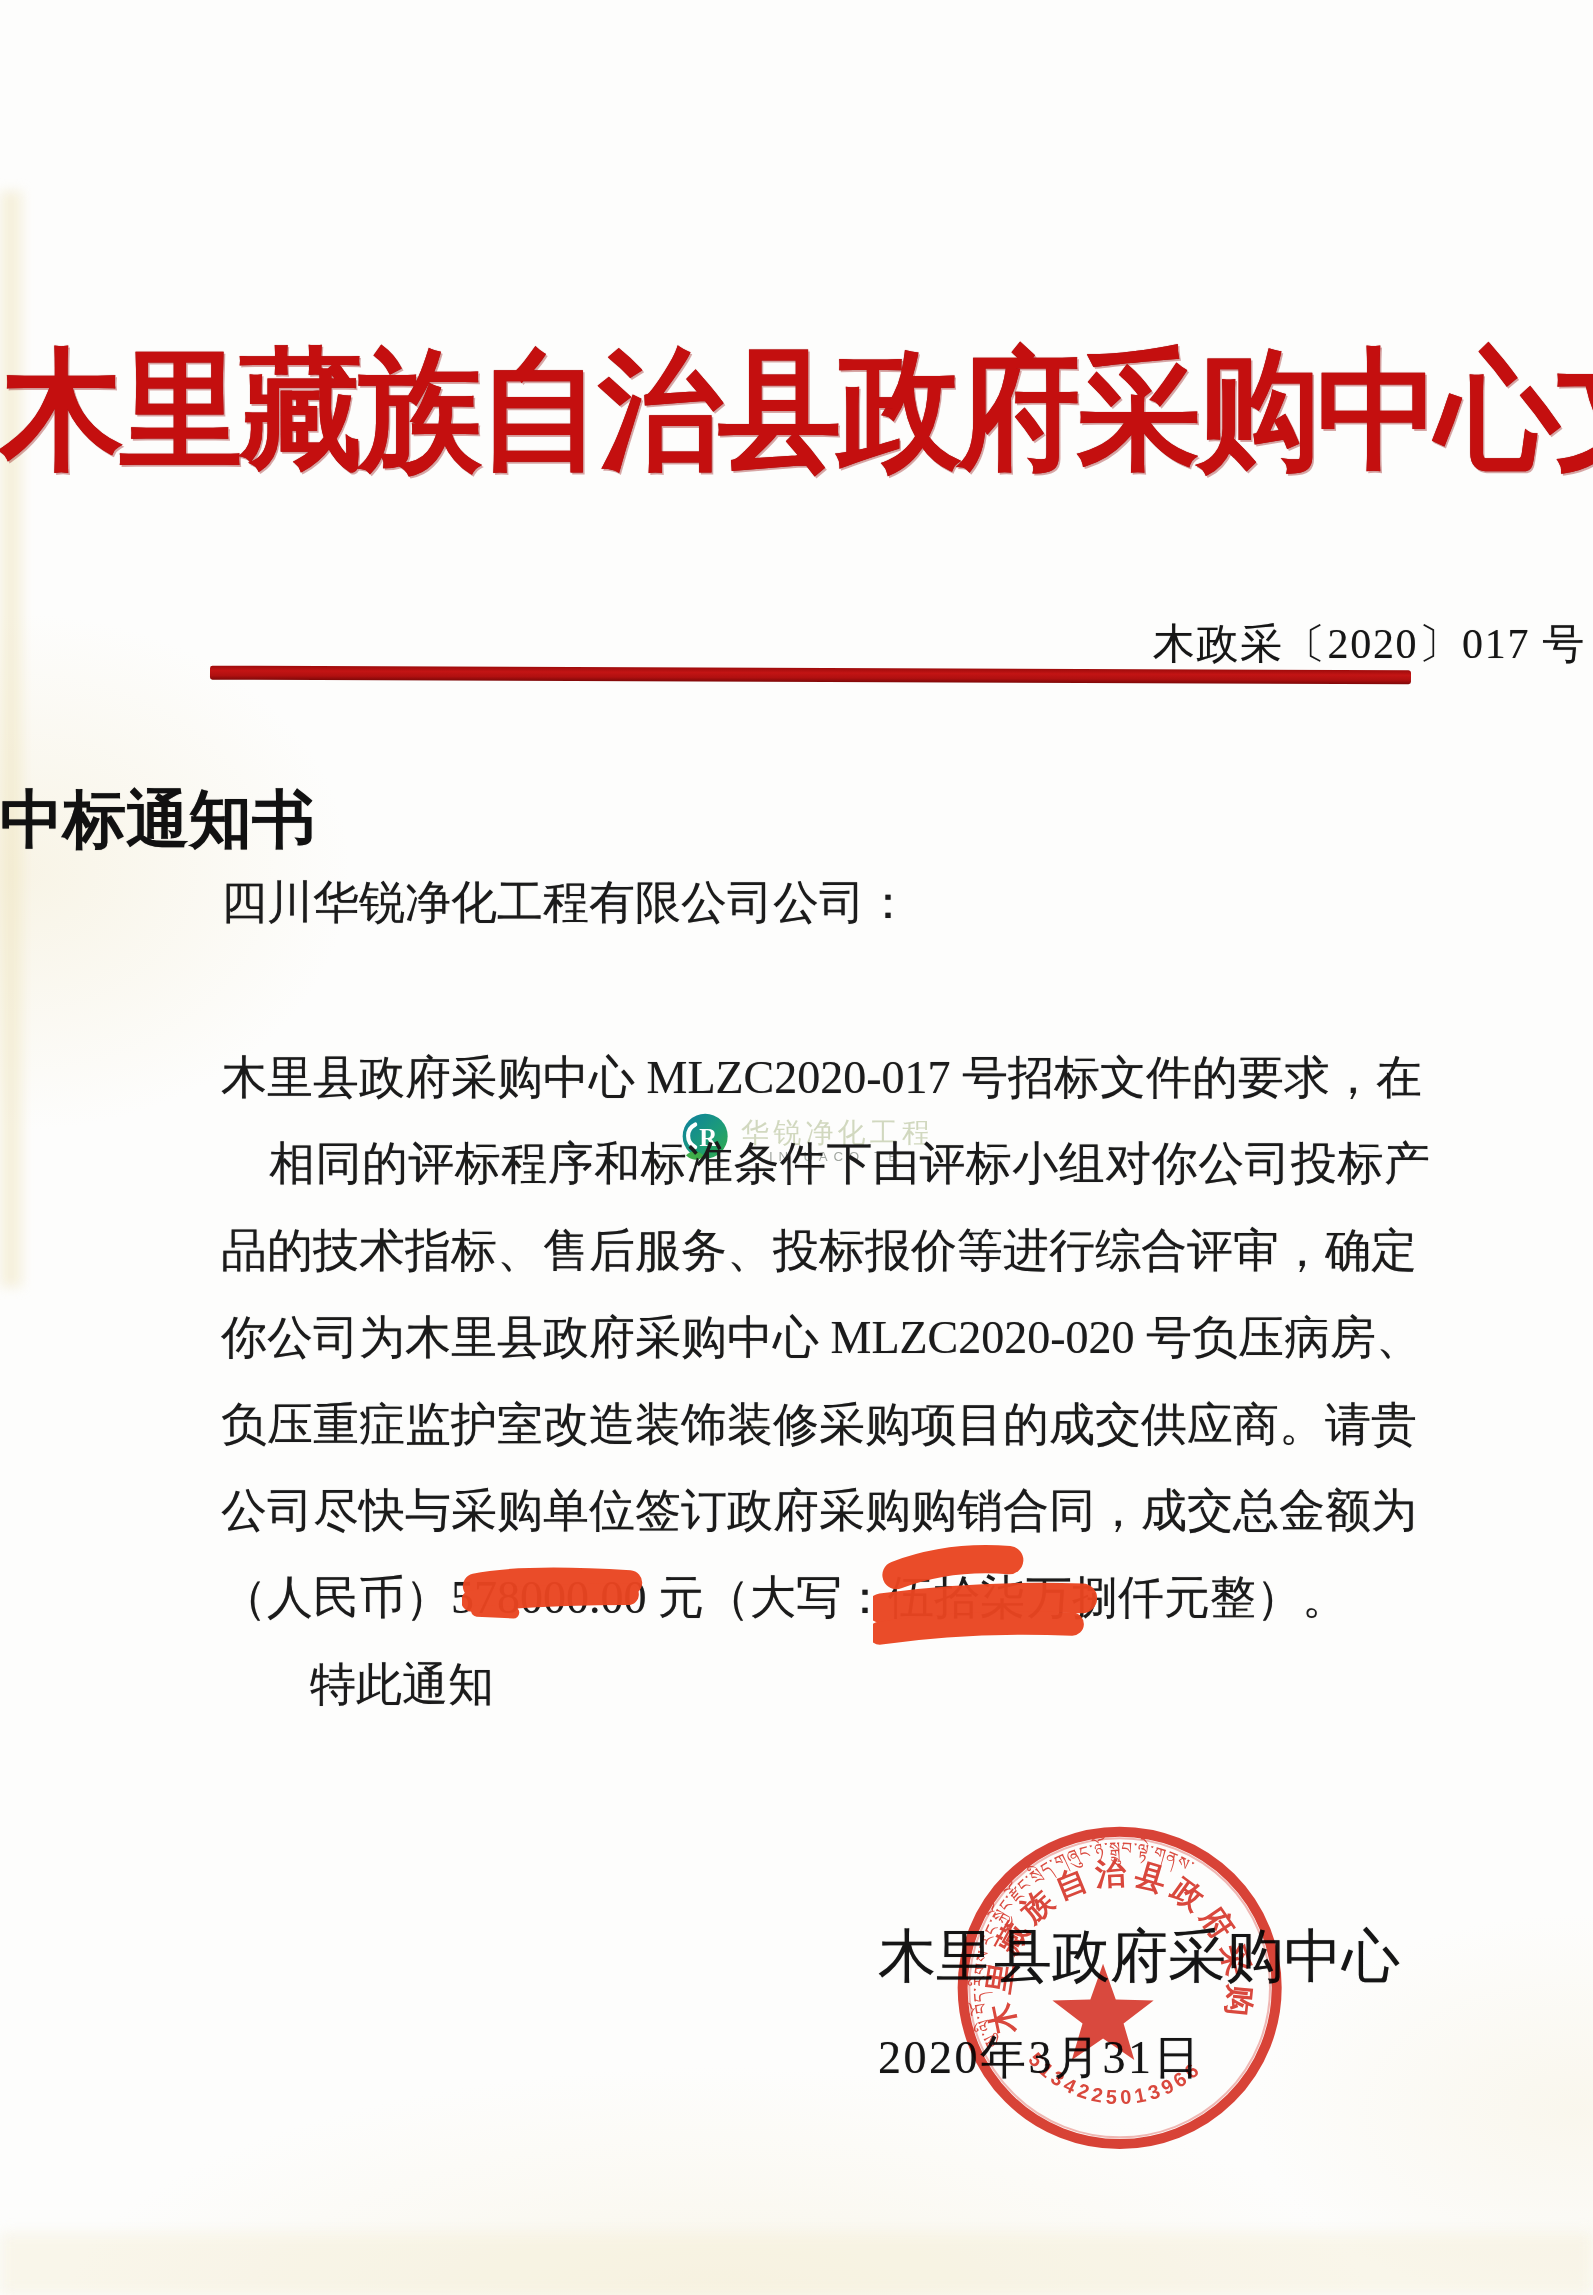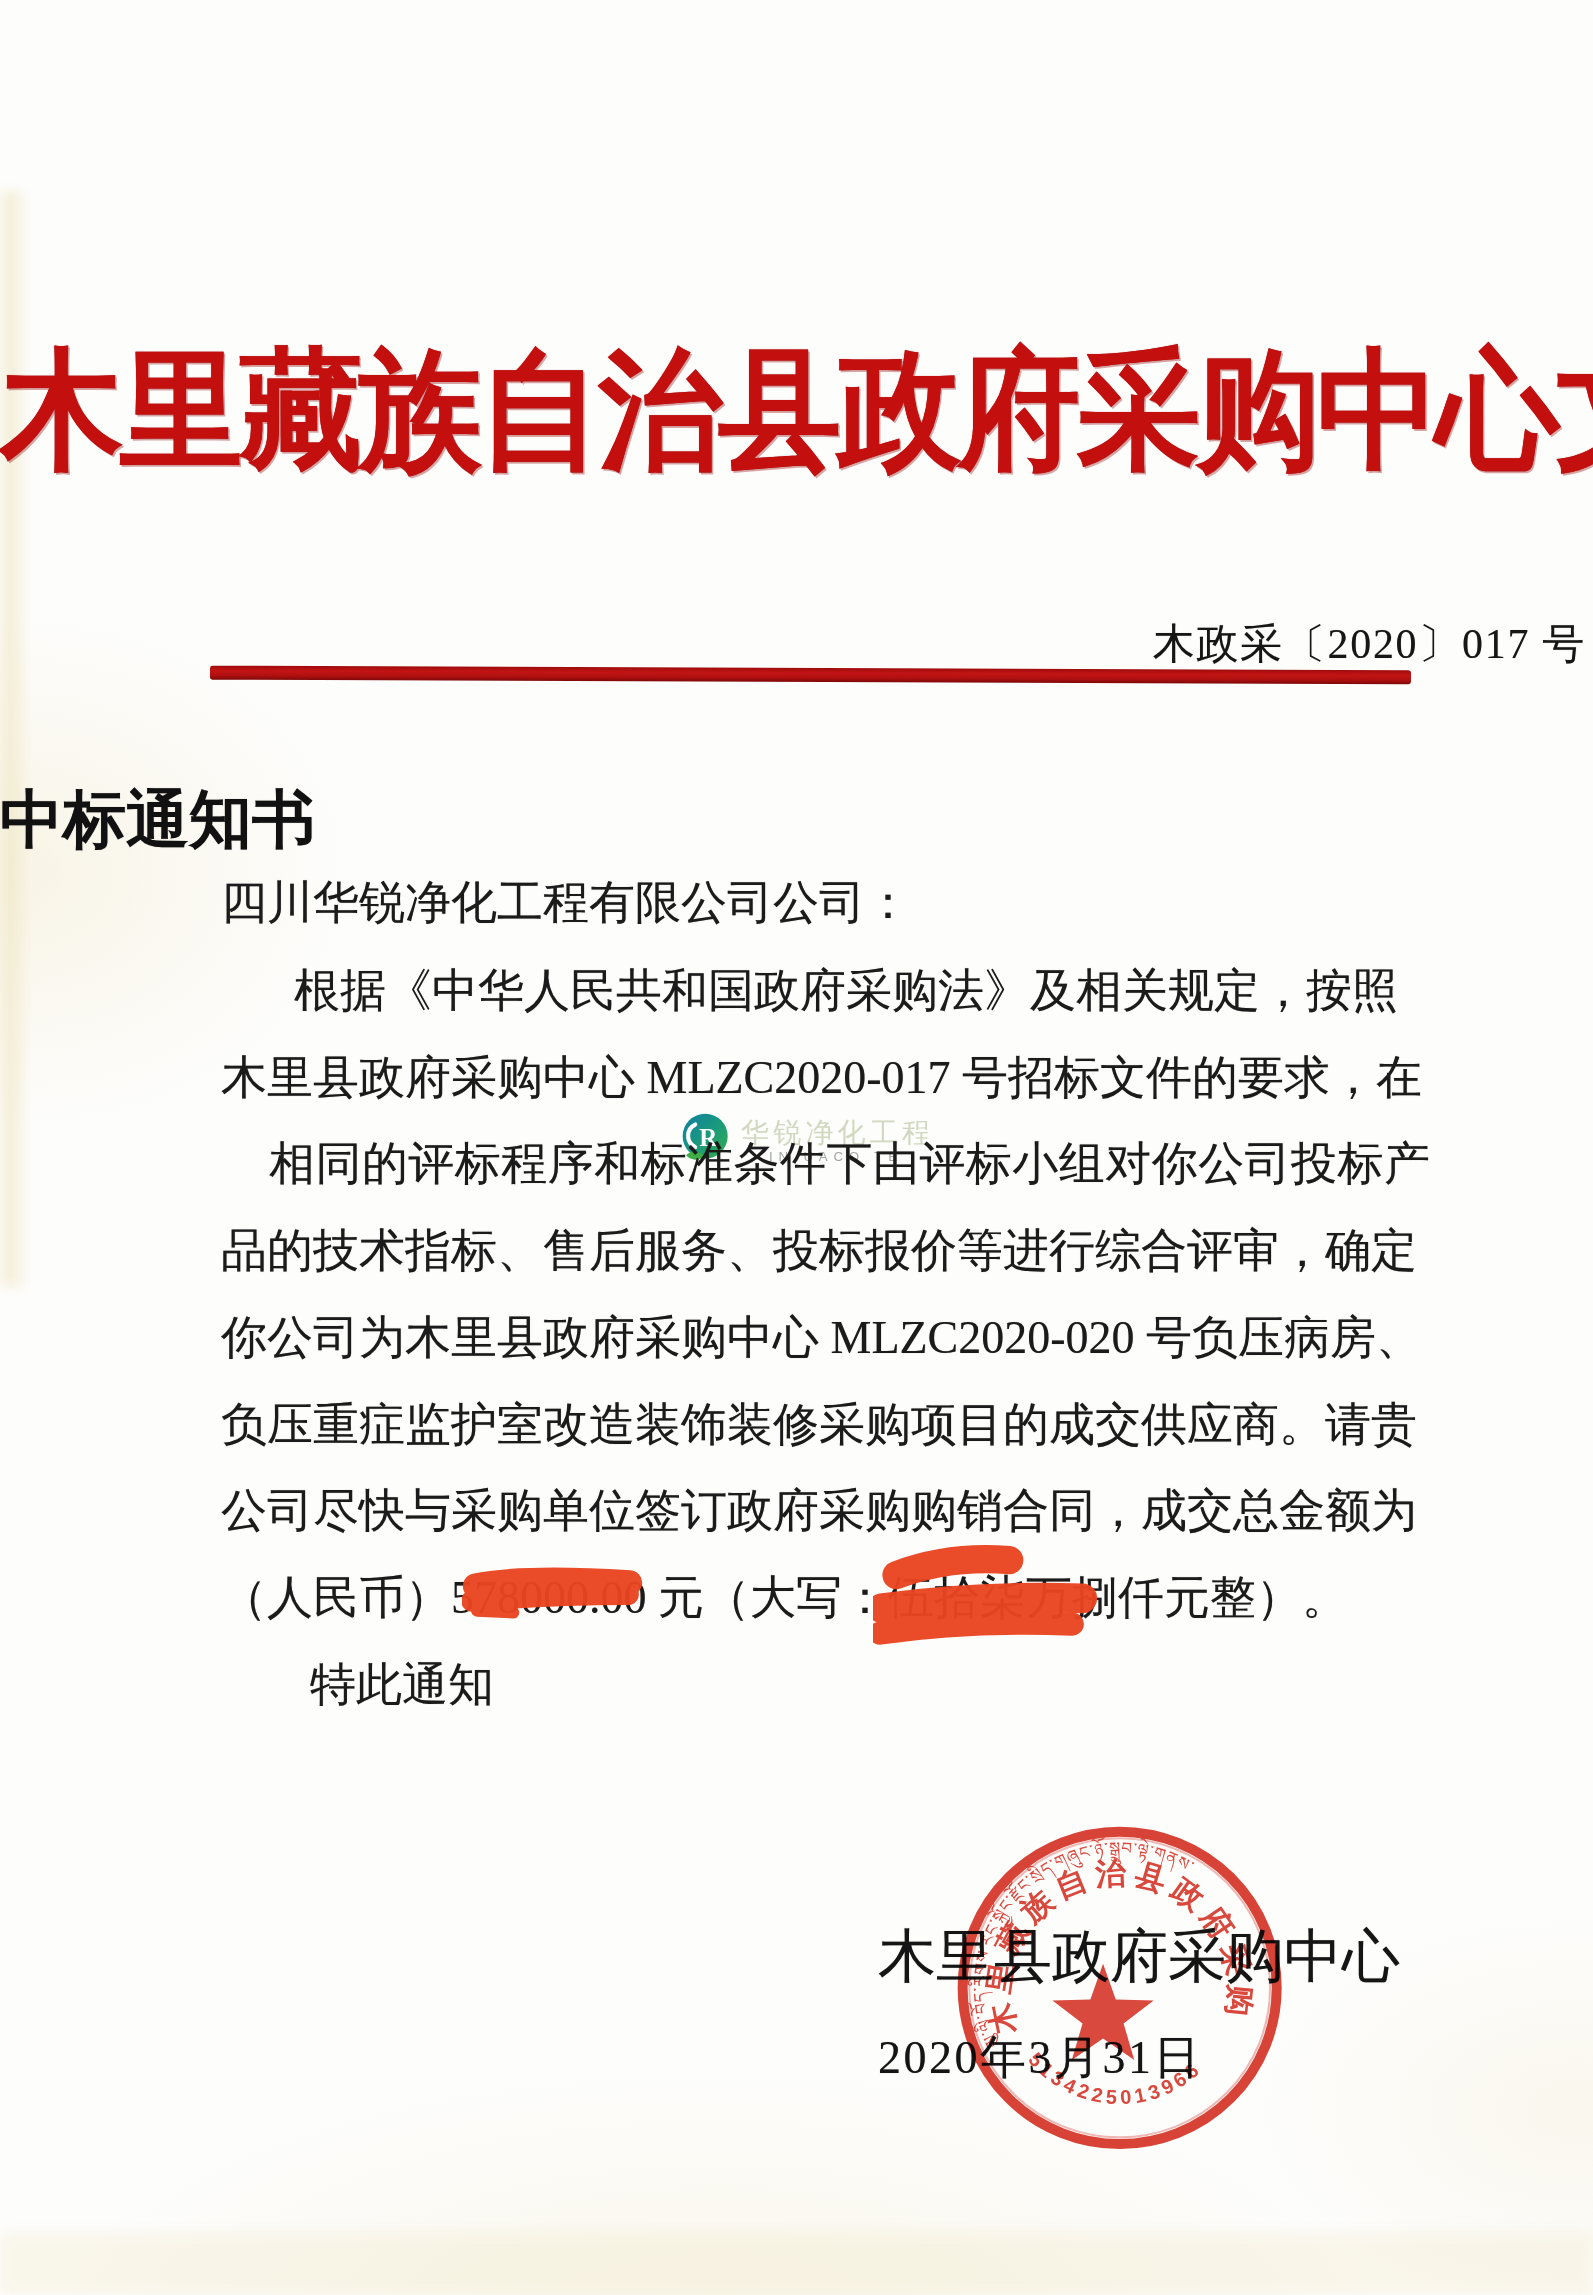--- a/index.html
+++ b/index.html
@@ -128,21 +128,20 @@
       <path d="M 17 15 A 15 15 0 0 0 17 42" fill="none" stroke="#ffffff" stroke-width="5" stroke-linecap="round"></path>
       <text x="22" y="41" font-size="30" font-weight="bold" fill="#ffffff" font-family="Liberation Serif,serif">R</text>
       <path d="M 6 52 Q 17 42 28 53 Q 16 62 6 52 Z" fill="#3fae49"></path>
     </svg>
   </div>
   <div class="abs wm-brand">华锐净化工程</div>
   <div class="abs wm-frag">IN UACO TE</div>
 
   <div class="abs salutation">四川华锐净化工程有限公司公司：</div>
 
-  <div class="bodyline indent" style="top:960px;">根据《中华人民共和国政府采购法》及相关规定，按照</div>
   <div class="bodyline" style="top:1047px;">木里县政府采购中心 MLZC2020-017 号招标文件的要求，在</div>
   <div class="bodyline" style="top:1133px;margin-left:48px;">相同的评标程序和标准条件下由评标小组对你公司投标产</div>
   <div class="bodyline" style="top:1220px;">品的技术指标、售后服务、投标报价等进行综合评审，确定</div>
   <div class="bodyline" style="top:1307px;">你公司为木里县政府采购中心 MLZC2020-020 号负压病房、</div>
   <div class="bodyline" style="top:1394px;">负压重症监护室改造装饰装修采购项目的成交供应商。请贵</div>
   <div class="bodyline" style="top:1480px;">公司尽快与采购单位签订政府采购购销合同，成交总金额为</div>
 
   <div class="abs amount-line">
     <span>（人民币）5</span><span class="redacted"><span>78000.</span><svg class="scribble-svg" style="left:-11.6px;top:-10px;" width="186" height="65" viewBox="0 0 224 78">
         <g stroke="#ea4521" fill="none" stroke-linecap="round" opacity="0.96">

